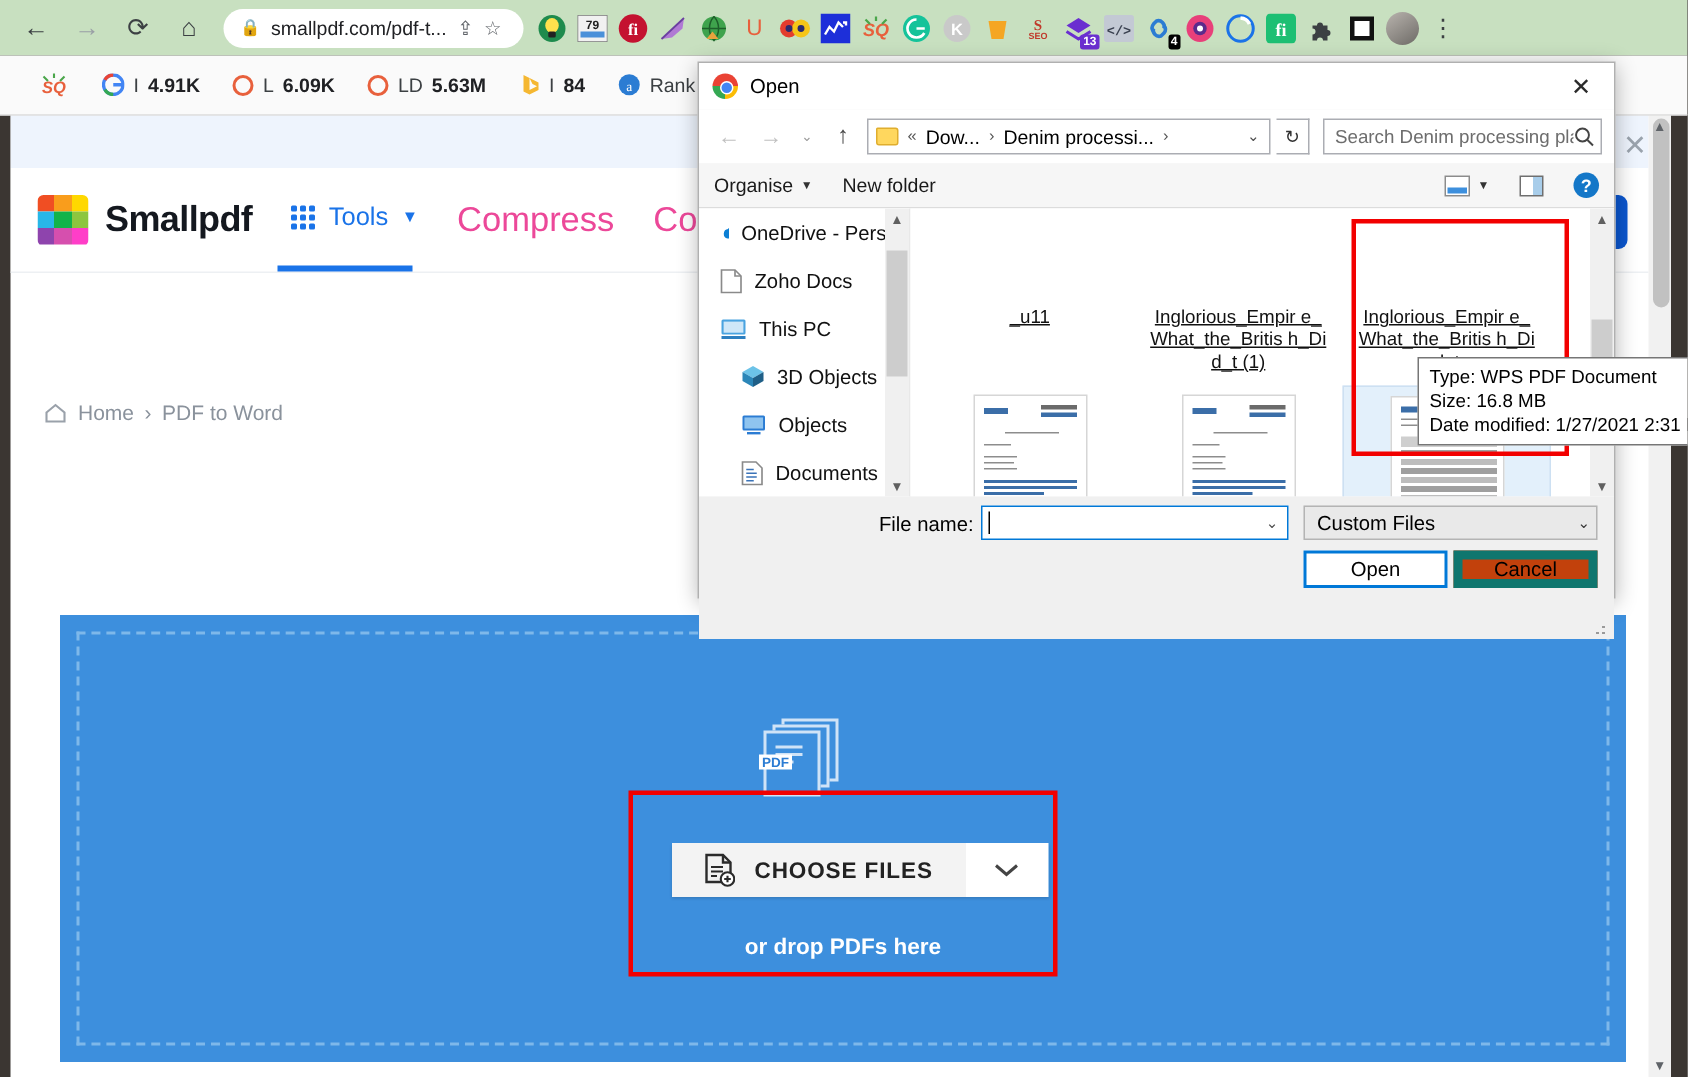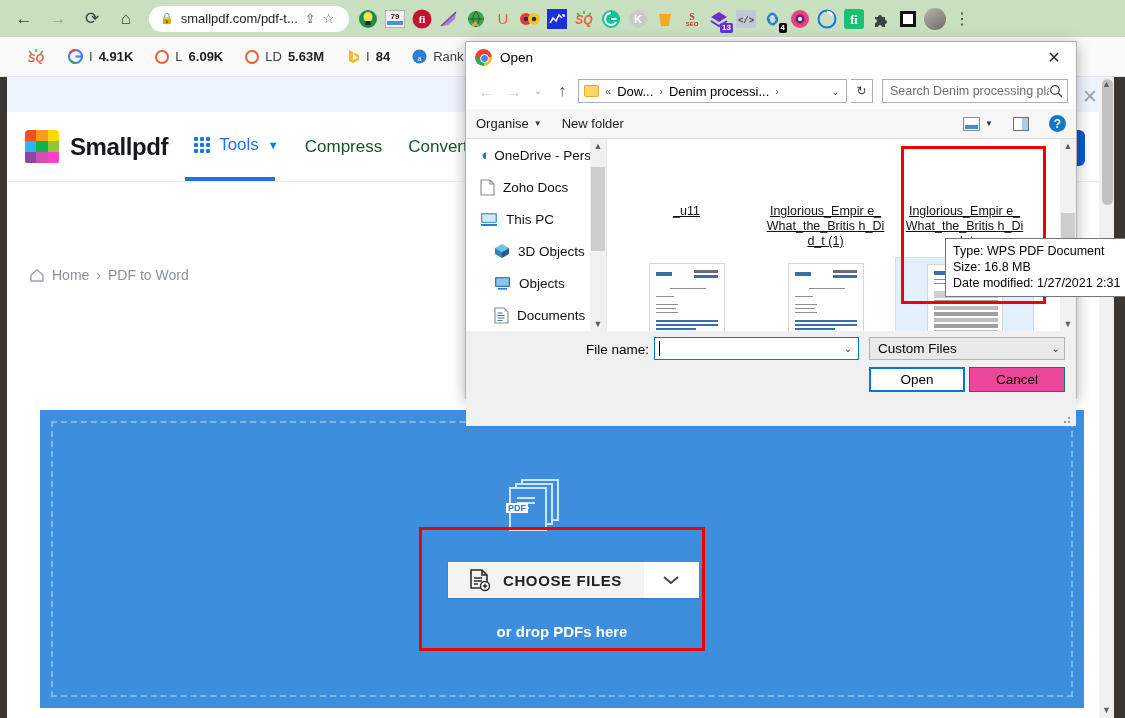--- a/index.html
+++ b/index.html
@@ -101,21 +101,21 @@
     display: grid; grid-template-columns: repeat(3, 1fr); grid-template-rows: repeat(3, 1fr);
   }
   .brand-name { font-size: 24px; font-weight: bold; color: #14181f; letter-spacing: -0.4px; }
   .tools-btn { display: flex; align-items: center; gap: 9px; color: #1a73e8; font-size: 17px;
                padding-bottom: 3px; }
   .grid-ico { display: grid; grid-template-columns: repeat(3,4px); gap: 2px; }
   .grid-ico i { width: 4px; height: 4px; background: #1a73e8; border-radius: 1px; display: block; }
   .tools-underline {
     position: absolute; left: 178px; top: 100px; width: 90px; height: 4px; background: #1a73e8;
   }
-  .nav-link { font-size: 17px; color: #14532d; }
+  .nav-link { font-size: 23px; color: #ec4899; }
   .nav-cta {
     position: absolute; right: 14px; top: 18px; width: 62px; height: 36px;
     background: #0b57d0; border-radius: 6px;
   }
   .breadcrumb {
     position: absolute; left: 22px; top: 190px;
     display: flex; align-items: center; gap: 7px;
     font-size: 14px; color: #8a929c;
   }
   .hero {
@@ -294,21 +294,21 @@
   .fname-caret { margin-left: auto; width: 16px; text-align: center; font-size: 10px; color: #4a4a4a; }
   .filter-sel {
     position: absolute; left: 403px; top: 6px; width: 196px; height: 23px;
     border: 1px solid #b4b4b4; background: #e9e9e9;
     display: flex; align-items: center; padding: 0 4px 0 8px; font-size: 13.5px;
   }
   .filter-caret { margin-left: auto; font-size: 10px; color: #333; }
   .btn {
     position: absolute; top: 36px; height: 25px; width: 96px;
     display: flex; align-items: center; justify-content: center;
-    font-size: 13.5px; background: #ec4899; border: 1px solid #0f766e;
+    font-size: 13.5px; background: #c2410c; border: 6px solid #0f766e;
   }
   .btn.open { left: 403px; background: #fff; border: 2px solid #0078d7; }
   .btn.cancel { left: 503px; }
   .resize-grip { position: absolute; right: 3px; bottom: 2px; width: 10px; height: 10px;
                  background:
                    radial-gradient(circle 1px at 2px 8px, #9a9a9a 99%, transparent),
                    radial-gradient(circle 1px at 6px 8px, #9a9a9a 99%, transparent),
                    radial-gradient(circle 1px at 6px 4px, #9a9a9a 99%, transparent); }
 </style>
 </head>

